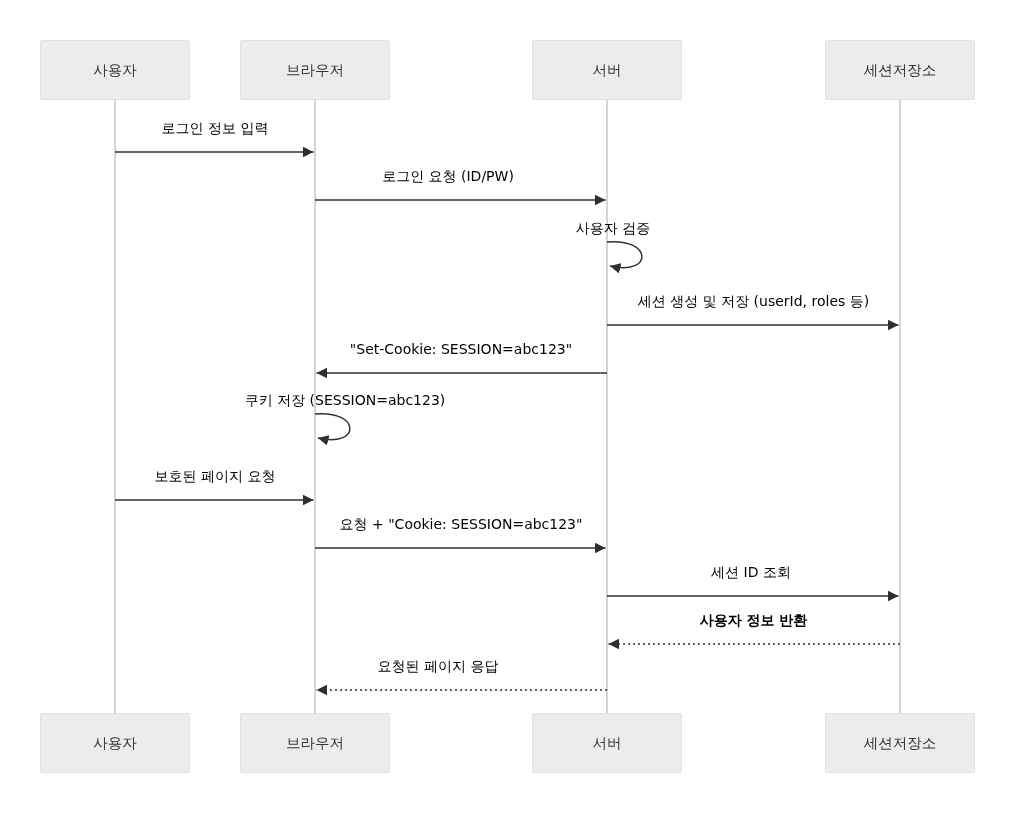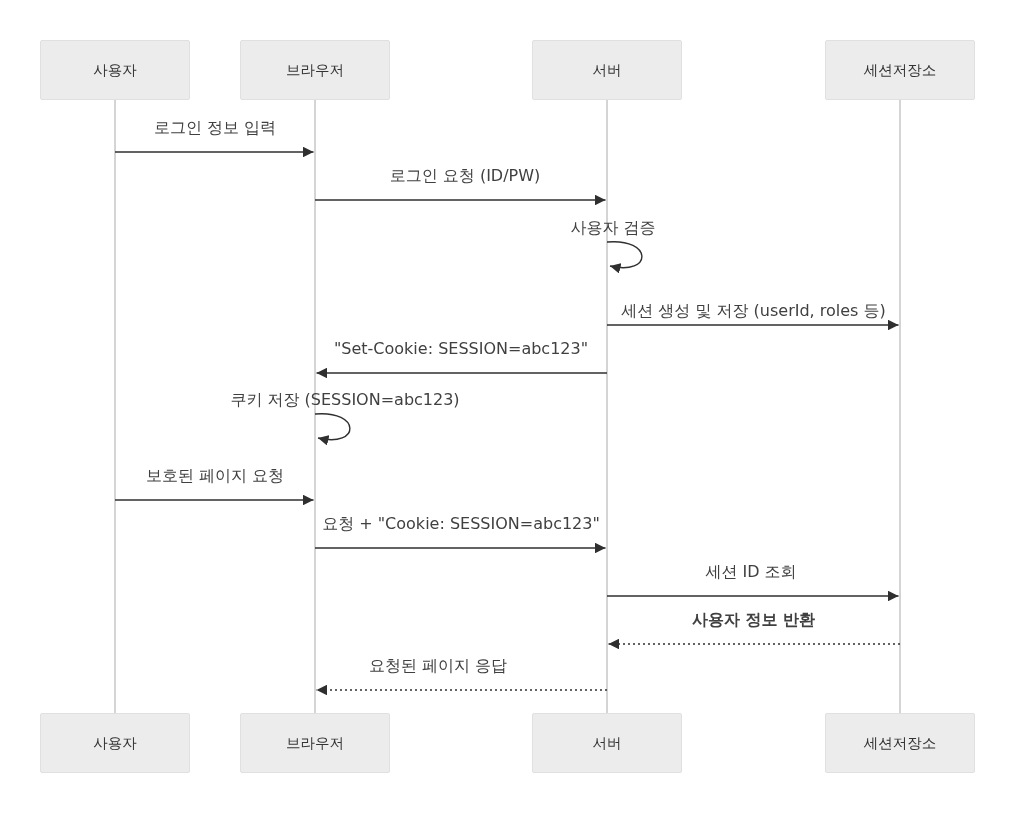--- a/index.html
+++ b/index.html
@@ -33,23 +33,23 @@
     align-items: center;
     justify-content: center;
     font-size: 14.5px;
     color: #333333;
     white-space: nowrap;
   }
   .msg-label {
     position: absolute;
     transform: translateX(-50%);
     white-space: nowrap;
-    font-size: 16px;
+    font-size: 14px;
     line-height: 20px;
-    color: #404040;
+    color: #000000;
   }
 </style>
 </head>
 <body>
 
 <div id="diagram">
   <svg id="svglayer" xmlns="http://www.w3.org/2000/svg">
     <defs>
       <marker id="arrowhead" viewBox="0 0 10 10" refX="10" refY="5" markerWidth="7.5" markerHeight="7.5" orient="auto">
         <path d="M 0 0 L 10 5 L 0 10 z" fill="#2f2f2f"></path>
@@ -73,23 +73,23 @@
     </svg>
 <div class="actor-box" style="left: 40px; top: 40px; width: 150px; height: 60px;">사용자</div>
     <div class="actor-box" style="left: 40px; top: 713px; width: 150px; height: 60px;">사용자</div>
     <div class="actor-box" style="left: 240px; top: 40px; width: 150px; height: 60px;">브라우저</div>
     <div class="actor-box" style="left: 240px; top: 713px; width: 150px; height: 60px;">브라우저</div>
     <div class="actor-box" style="left: 532px; top: 40px; width: 150px; height: 60px;">서버</div>
     <div class="actor-box" style="left: 532px; top: 713px; width: 150px; height: 60px;">서버</div>
     <div class="actor-box" style="left: 825px; top: 40px; width: 150px; height: 60px;">세션저장소</div>
     <div class="actor-box" style="left: 825px; top: 713px; width: 150px; height: 60px;">세션저장소</div>
     <div class="msg-label" style="left: 215px; top: 118px;">로그인 정보 입력</div>
-    <div class="msg-label" style="left: 465px; top: 166px;">로그인 요청 (ID/PW)</div>
+    <div class="msg-label" style="left: 448px; top: 166px;">로그인 요청 (ID/PW)</div>
     <div class="msg-label" style="left: 613px; top: 218px; text-align: center;">사용자 검증</div>
-    <div class="msg-label" style="left: 753.5px; top: 291px; margin-top: 10px;">세션 생성 및 저장 (userId, roles 등)</div>
+    <div class="msg-label" style="left: 753.5px; top: 291px;">세션 생성 및 저장 (userId, roles 등)</div>
     <div class="msg-label" style="left: 461px; top: 339px;">"Set-Cookie: SESSION=abc123"</div>
     <div class="msg-label" style="left: 321px; top: 390px; margin-left: 24px;">쿠키 저장 (SESSION=abc123)</div>
     <div class="msg-label" style="left: 215px; top: 466px;">보호된 페이지 요청</div>
     <div class="msg-label" style="left: 461px; top: 514px;">요청 + "Cookie: SESSION=abc123"</div>
     <div class="msg-label" style="left: 751px; top: 562px;">세션 ID 조회</div>
     <div class="msg-label" style="left: 753.5px; top: 610px; font-weight: bold;">사용자 정보 반환</div>
     <div class="msg-label" style="left: 438px; top: 656px;">요청된 페이지 응답</div>
   </div>
 
 </body></html>

